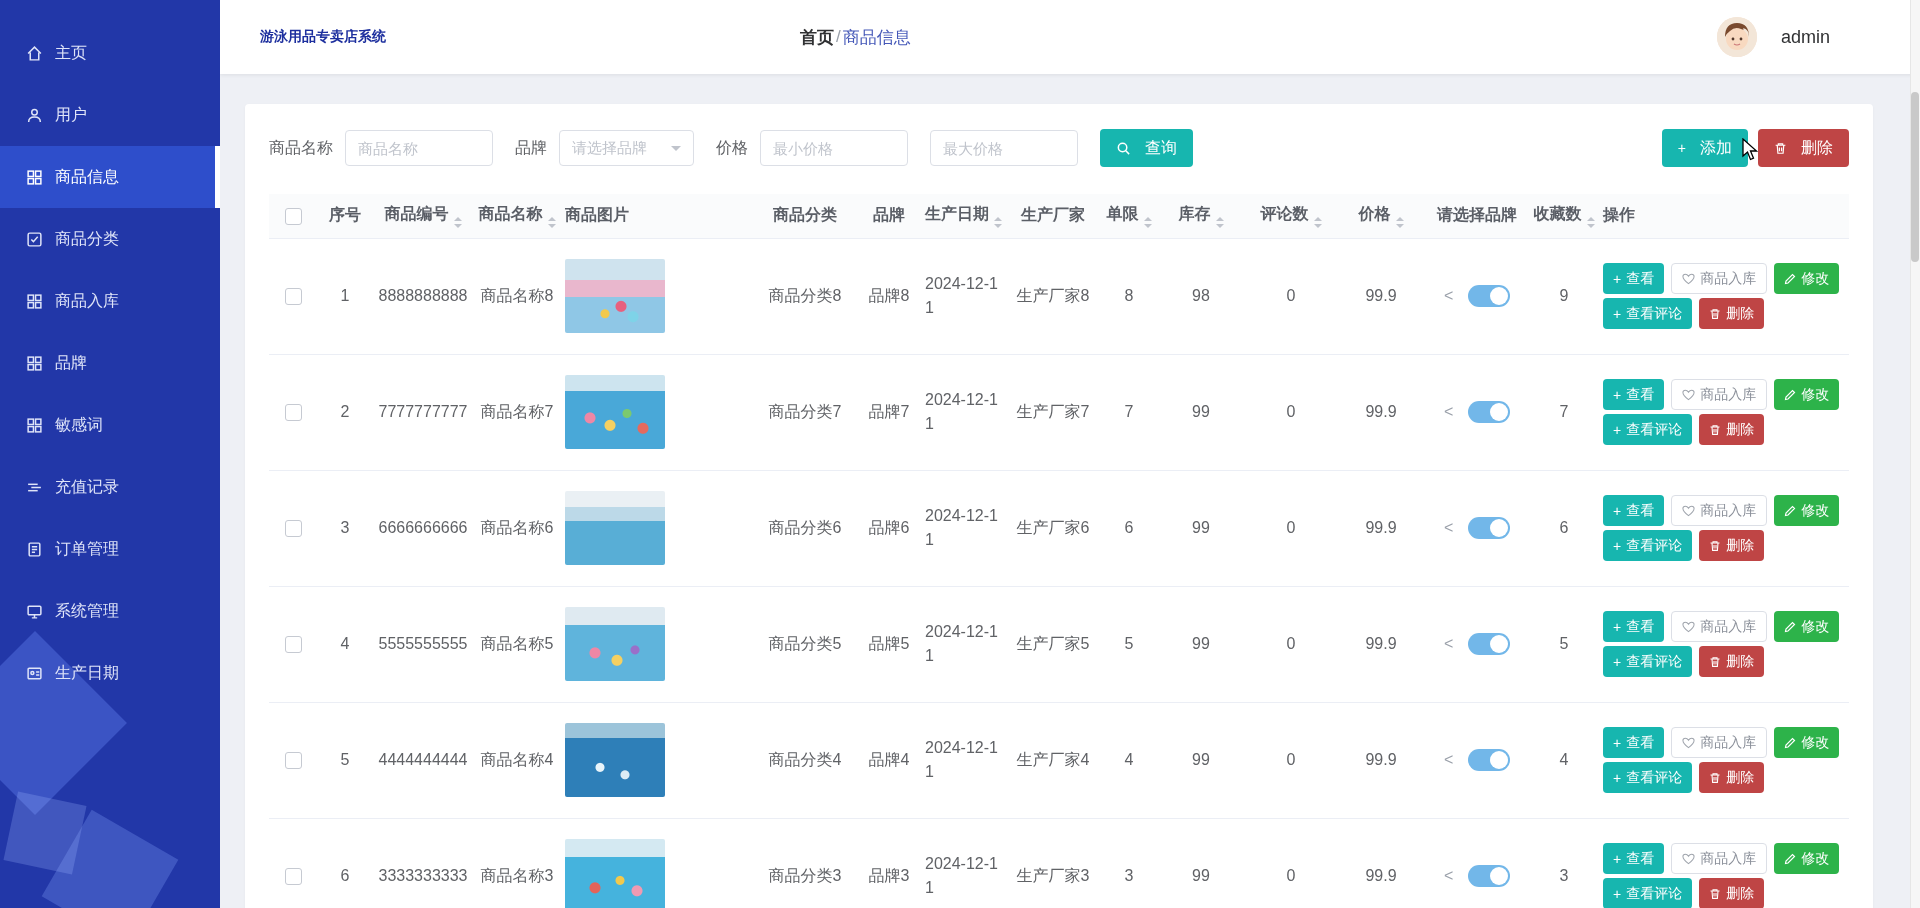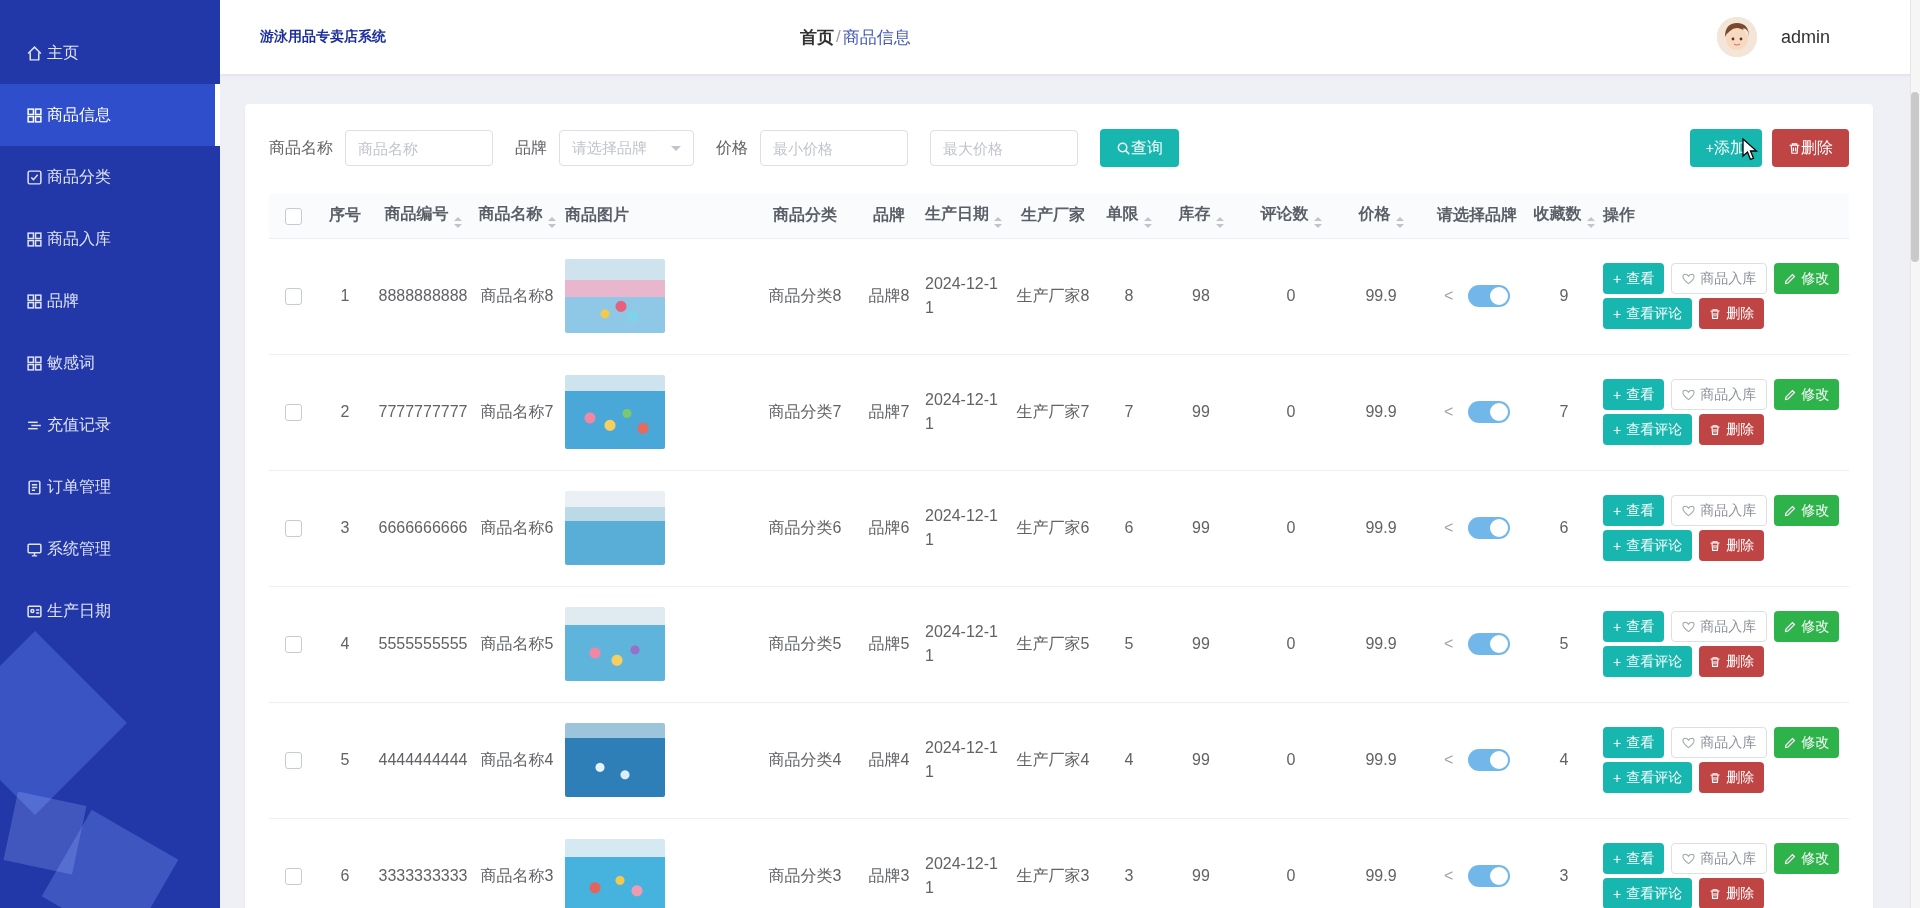--- a/index.html
+++ b/index.html
@@ -4,21 +4,21 @@
 <style>
   * { margin:0; padding:0; box-sizing:border-box; }
   html,body { width:1920px; height:908px; overflow:hidden; font-family:"Liberation Sans", sans-serif; background:var(--page-bg,#eef0f5); }
 
   
   .app { display:flex; width:1920px; height:908px; position:relative; }
 
   
   .sidebar { width:220px; height:100%; background:var(--sidebar-bg,#2237a8); position:relative; overflow:hidden; flex:0 0 220px; z-index:3; }
   .side-menu { list-style:none; padding-top:22px; position:relative; z-index:2; }
-  .side-item { height:62px; display:flex; align-items:center; gap:4px; padding:0 0 0 26px; color:#dfe4f8; font-size:16px; cursor:pointer; position:relative; }
+  .side-item { height:62px; display:flex; align-items:center; gap:12px; padding:0 0 0 26px; color:#dfe4f8; font-size:16px; cursor:pointer; position:relative; }
   .side-item svg { flex:0 0 17px; }
   .side-item.active { background:var(--sidebar-active,#2e4ecb); color:#fff; }
   .side-item.active::after { content:""; position:absolute; right:0; top:0; width:5px; height:100%; background:#fff; }
   .cube { position:absolute; background:rgba(110,140,240,0.35); z-index:1; }
   .cube1 { width:130px; height:130px; left:-30px; bottom:120px; transform:rotate(45deg); background:rgba(90,120,230,0.45);}
   .cube2 { width:100px; height:100px; left:60px; bottom:-20px; transform:rotate(30deg); background:rgba(130,160,250,0.30);}
   .cube3 { width:70px; height:70px; left:10px; bottom:40px; transform:rotate(12deg); background:rgba(160,185,255,0.25);}
 
   
   .main { flex:1; display:flex; flex-direction:column; height:100%; min-width:0; }
@@ -38,21 +38,21 @@
   .card { background:#fff; border-radius:4px; margin:30px 47px 0 25px; padding:24px; min-height:830px; box-shadow:0 1px 3px rgba(0,0,0,.04); }
 
   
   .filters { display:flex; align-items:center; gap:10px; height:40px; }
   .f-label { font-size:16px; color:#606266; margin-right:2px; white-space:nowrap; }
   .f-input { width:148px; height:36px; border:1px solid #dcdfe6; border-radius:4px; padding:0 12px; font-size:15px; color:#303133; outline:none; font-family:"Liberation Sans",sans-serif; }
   .f-input::placeholder { color:#c0c4cc; }
   .f-select { width:135px; height:36px; border:1px solid #dcdfe6; border-radius:4px; padding:0 12px; display:flex; align-items:center; justify-content:space-between; cursor:pointer; }
   .f-select .ph { font-size:15px; color:#c0c4cc; }
   .caret-down { width:0; height:0; border:5px solid transparent; border-top-color:#c0c4cc; margin-top:5px; }
-  .btn-lg { height:38px; padding:0 16px; border:none; border-radius:4px; color:#fff; font-size:16px; display:inline-flex; align-items:center; gap:0; cursor:pointer; font-family:"Liberation Sans",sans-serif; }
+  .btn-lg { height:38px; padding:0 16px; border:none; border-radius:4px; color:#fff; font-size:16px; display:inline-flex; align-items:center; gap:14px; cursor:pointer; font-family:"Liberation Sans",sans-serif; }
   .btn-lg.teal { background:var(--teal,#17b6af); }
   .btn-lg.red { background:var(--red,#bf4545); }
   .spacer { flex:1; }
 
   
   .tbl-wrap { margin-top:26px; }
   table { width:1580px; border-collapse:collapse; table-layout:fixed; }
   thead th { background:#fafbfc; height:44px; font-size:16px; color:#5a5e66; font-weight:bold; text-align:center; border-bottom:1px solid #ebeef5; padding:0 4px; white-space:nowrap; }
   tbody td { height:116px; font-size:16px; color:#606266; text-align:center; border-bottom:1px solid #ebeef5; padding:6px 4px; vertical-align:middle; }
   .c-img, th.h-img { text-align:left; }
@@ -122,20 +122,27 @@
 
 <div class="app">
 
   <aside class="sidebar">
     <ul class="side-menu">
       <li class="side-item">
         <svg width="17" height="17" viewBox="0 0 16 16">
             <path d="M2 8 L8 2 L14 8 M4 7 V14 H12 V7" fill="none" stroke="#dfe4f8" stroke-width="1.4"></path>
           </svg>
         <span>主页</span>
+      </li>
+      <li class="side-item">
+        <svg width="17" height="17" viewBox="0 0 16 16">
+            <circle cx="8" cy="5" r="2.6" fill="none" stroke="#dfe4f8" stroke-width="1.4"></circle>
+            <path d="M2.5 14 c0-3 2.5-4.6 5.5-4.6 s5.5 1.6 5.5 4.6" fill="none" stroke="#dfe4f8" stroke-width="1.4"></path>
+          </svg>
+        <span>用户</span>
       </li>
       <li class="side-item active">
         <svg width="17" height="17" viewBox="0 0 16 16">
             <g fill="none" stroke="#ffffff" stroke-width="1.4">
               <rect x="2" y="2" width="5" height="5"></rect>
               <rect x="9" y="2" width="5" height="5"></rect>
               <rect x="2" y="9" width="5" height="5"></rect>
               <rect x="9" y="9" width="5" height="5"></rect>
             </g>
           </svg>

